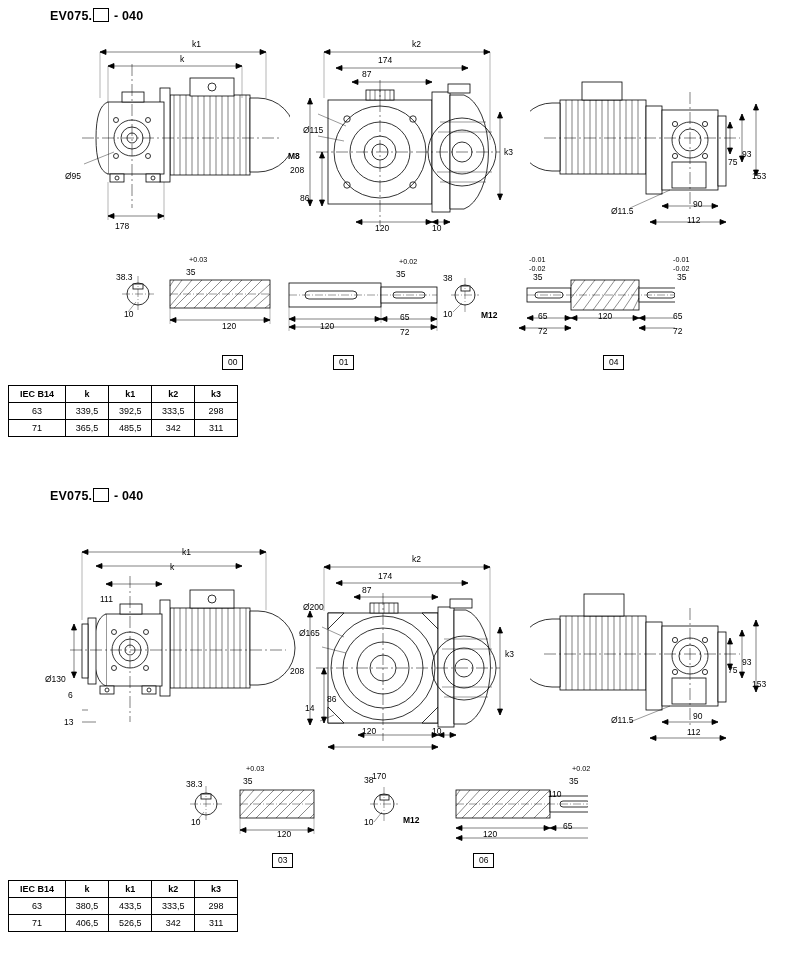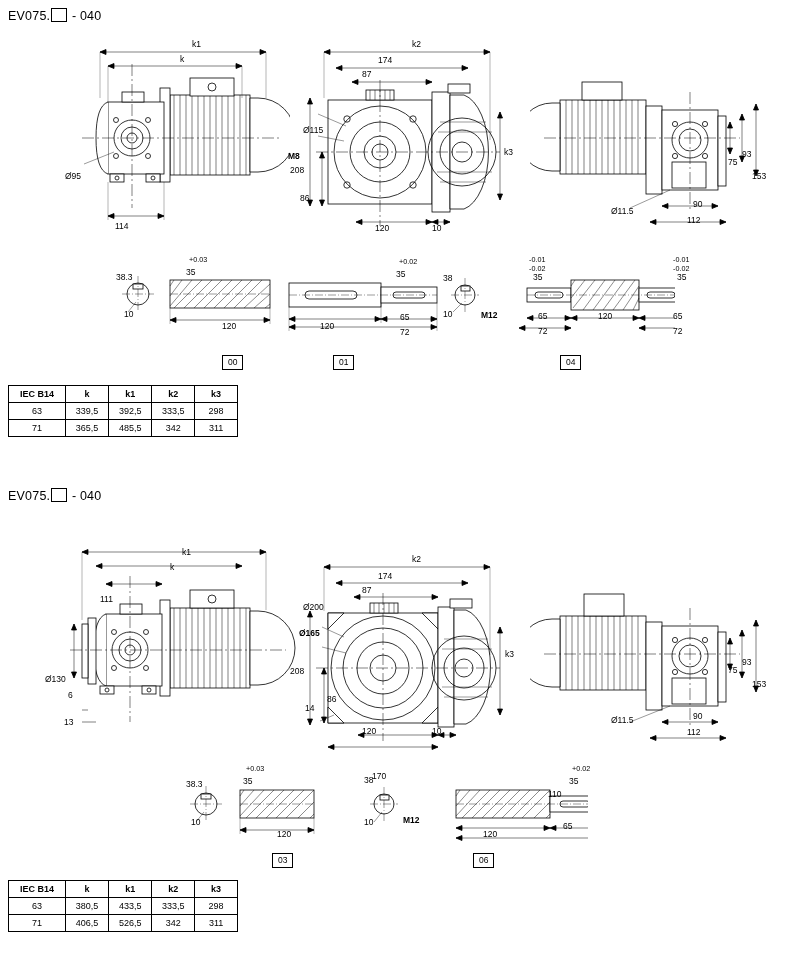--- a/index.html
+++ b/index.html
@@ -3,21 +3,21 @@
 <meta charset="utf-8">
 <style>
   html,body{margin:0;padding:0;}
   body{
     width:787px;height:958px;background:#ffffff;
     font-family:"Liberation Sans", sans-serif;
     color:#000;position:relative;overflow:hidden;
   }
   .sheet{position:relative;width:787px;height:958px;}
   .abs{position:absolute;}
-  .ttl{font-weight:normal;font-size:12.5px;letter-spacing:.2px;}
+  .ttl{font-weight:bold;font-size:12.5px;letter-spacing:.2px;margin-left:42px;}
   .ttl .box{display:inline-block;width:14px;height:12px;border:1.3px solid #000;vertical-align:-2px;margin:0 1px;}
   .lbl{font-size:8.5px;line-height:1;white-space:nowrap;}
   .lbl.b{font-weight:bold;}
   .lbl.sm{font-size:7.2px;text-align:right;}
   .tagbox{border:1px solid #000;font-size:8.5px;padding:1px 5px 2px 5px;background:#fff;}
   table.spec{border-collapse:collapse;font-size:9px;}
   table.spec th,table.spec td{border:1px solid #000;text-align:center;padding:3px 0;}
   table.spec th{font-weight:bold;}
   svg{display:block;}
 </style>
@@ -93,21 +93,21 @@
       <path d="M38 176 l6 -2.5 v5 z M94 176 l-6 -2.5 v5 z" fill="#000"></path>
       <line x1="38" y1="142" x2="38" y2="180" stroke-width="0.3"></line>
       <line x1="94" y1="142" x2="94" y2="180" stroke-width="0.3"></line>
 
       <line x1="14" y1="124" x2="44" y2="112" stroke-width="0.4"></line>
     </g>
   </svg>
   <div class="abs lbl" style="left:192px;top:40px;">k1</div>
   <div class="abs lbl" style="left:180px;top:55px;">k</div>
   <div class="abs lbl" style="left:65px;top:172px;">Ø95</div>
-  <div class="abs lbl" style="left:115px;top:222px;">114</div>
+  <div class="abs lbl" style="left:115px;top:222px;">178</div>
 
   <svg class="abs" style="left:300px;top:40px;" width="220" height="200">
     <g stroke="#000" fill="none" stroke-width="0.8">
 
       <rect x="28" y="60" width="104" height="104" fill="#fff"></rect>
       <circle cx="80" cy="112" r="46"></circle>
       <circle cx="80" cy="112" r="30"></circle>
       <circle cx="80" cy="112" r="16"></circle>
       <circle cx="80" cy="112" r="8"></circle>
       <circle cx="47" cy="79" r="3.2"></circle>
@@ -352,21 +352,21 @@
   <div class="abs lbl sm" style="left:529px;top:265px;">-0.02</div>
   <div class="abs lbl" style="left:533px;top:273px;">35</div>
   <div class="abs lbl sm" style="left:673px;top:256px;">-0.01</div>
   <div class="abs lbl sm" style="left:673px;top:265px;">-0.02</div>
   <div class="abs lbl" style="left:677px;top:273px;">35</div>
   <div class="abs lbl" style="left:538px;top:312px;">65</div>
   <div class="abs lbl" style="left:598px;top:312px;">120</div>
   <div class="abs lbl" style="left:673px;top:312px;">65</div>
   <div class="abs lbl" style="left:538px;top:327px;">72</div>
   <div class="abs lbl" style="left:673px;top:327px;">72</div>
-  <div class="abs tagbox" style="left:560px;top:355px;text-align:right;">04</div>
+  <div class="abs tagbox" style="left:603px;top:355px;text-align:right;">04</div>
 
   <table class="spec abs" style="left:8px;top:385px;width:230px;">
     <thead>
       <tr>
         <th style="width:58px">IEC B14</th>
         <th style="width:43px">k</th>
         <th style="width:43px">k1</th>
         <th style="width:43px">k2</th>
         <th style="width:43px">k3</th>
       </tr>
@@ -522,21 +522,21 @@
       <path d="M28 192 l6 -2.5 v5 z M138 192 l-6 -2.5 v5 z" fill="#000"></path>
 
       <line x1="200" y1="72" x2="200" y2="160" stroke-width="0.5"></line>
       <path d="M200 72 l-2.5 6 h5 z M200 160 l-2.5 -6 h5 z" fill="#000"></path>
     </g>
   </svg>
   <div class="abs lbl" style="left:412px;top:555px;">k2</div>
   <div class="abs lbl" style="left:378px;top:572px;">174</div>
   <div class="abs lbl" style="left:362px;top:586px;">87</div>
   <div class="abs lbl" style="left:303px;top:603px;">Ø200</div>
-  <div class="abs lbl" style="left:299px;top:629px;font-weight:bold;">Ø165</div>
+  <div class="abs lbl" style="left:299px;top:629px;">Ø165</div>
   <div class="abs lbl" style="left:290px;top:667px;">208</div>
   <div class="abs lbl" style="left:327px;top:695px;">86</div>
   <div class="abs lbl" style="left:305px;top:704px;">14</div>
   <div class="abs lbl" style="left:362px;top:727px;">120</div>
   <div class="abs lbl" style="left:432px;top:727px;">10</div>
   <div class="abs lbl" style="left:372px;top:740px;margin-top:32px;">170</div>
   <div class="abs lbl" style="left:505px;top:650px;">k3</div>
 
   <svg class="abs" style="left:530px;top:560px;" width="240" height="195">
     <g stroke="#000" fill="none" stroke-width="0.8">

